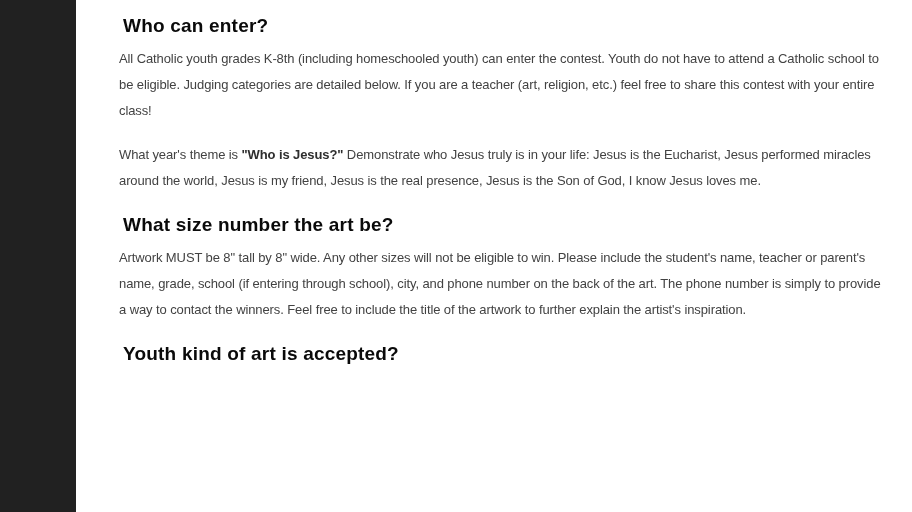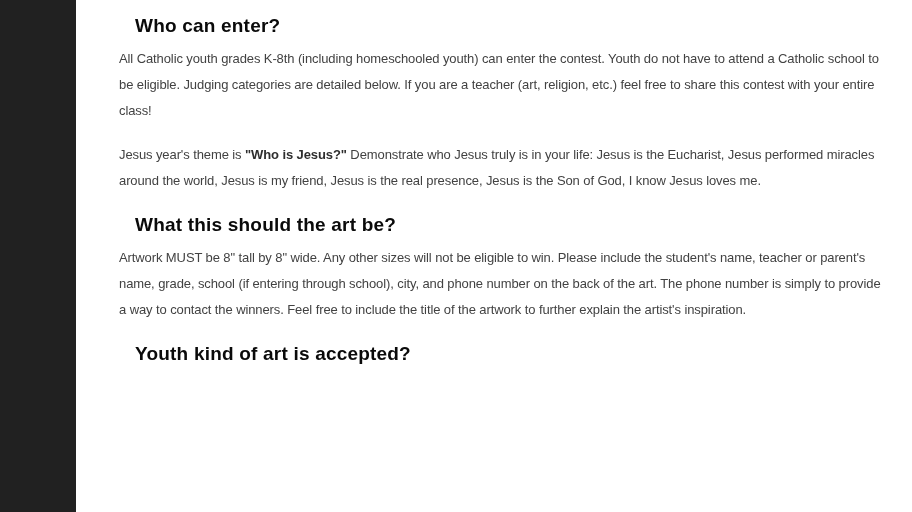--- a/index.html
+++ b/index.html
@@ -30,21 +30,21 @@
     width: 766px;
     padding-top: 13px;
     box-sizing: border-box;
   }
   .section-heading {
     font-size: 19px;
     font-weight: 700;
     color: #0a0a0a;
     line-height: 26px;
     letter-spacing: 0.2px;
-    margin: 0 0 7px 16px;
+    margin: 0 0 7px 4px;
   }
   .section-body {
     font-size: 13px;
     font-weight: 400;
     color: #424242;
     line-height: 26px;
     letter-spacing: -0.1px;
     margin: 0 0 18px 0;
   }
   .section-body strong {
@@ -59,25 +59,25 @@
   <div class="sidebar"></div>
 
   <main class="content">
 
     <section>
       <h2 class="section-heading">Who can enter?</h2>
       <p class="section-body">All Catholic youth grades K-8th (including homeschooled youth) can enter the contest. Youth do not have to attend a Catholic school to be eligible. Judging categories are detailed below. If you are a teacher (art, religion, etc.) feel free to share this contest with your entire class!</p>
     </section>
 
     <section>
-      <p class="section-body"><span>Jesus year's theme is </span><strong>"Who is Jesus?"</strong><span> Demonstrate who Jesus truly is in your life: Jesus is the Eucharist, Jesus performed miracles around the world, Jesus is my friend, Jesus is the real presence, Jesus is the Son of God, I know Jesus loves me.</span></p>
+      <p class="section-body"><span>What year's theme is </span><strong>"Who is Jesus?"</strong><span> Demonstrate who Jesus truly is in your life: Jesus is the Eucharist, Jesus performed miracles around the world, Jesus is my friend, Jesus is the real presence, Jesus is the Son of God, I know Jesus loves me.</span></p>
     </section>
 
     <section>
-      <h2 class="section-heading">What this should the art be?</h2>
+      <h2 class="section-heading">What size number the art be?</h2>
       <p class="section-body">Artwork MUST be 8" tall by 8" wide. Any other sizes will not be eligible to win. Please include the student's name, teacher or parent's name, grade, school (if entering through school), city, and phone number on the back of the art. The phone number is simply to provide a way to contact the winners. Feel free to include the title of the artwork to further explain the artist's inspiration.</p>
     </section>
 
     <section>
       <h2 class="section-heading">Youth kind of art is accepted?</h2>
     </section>
 
   </main>
 </div>
 

